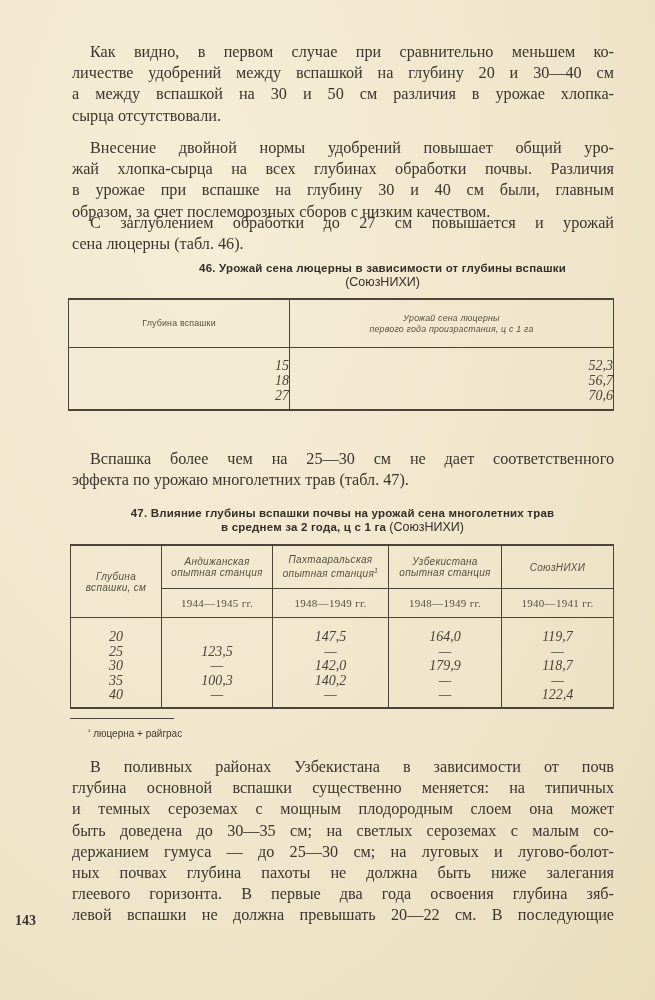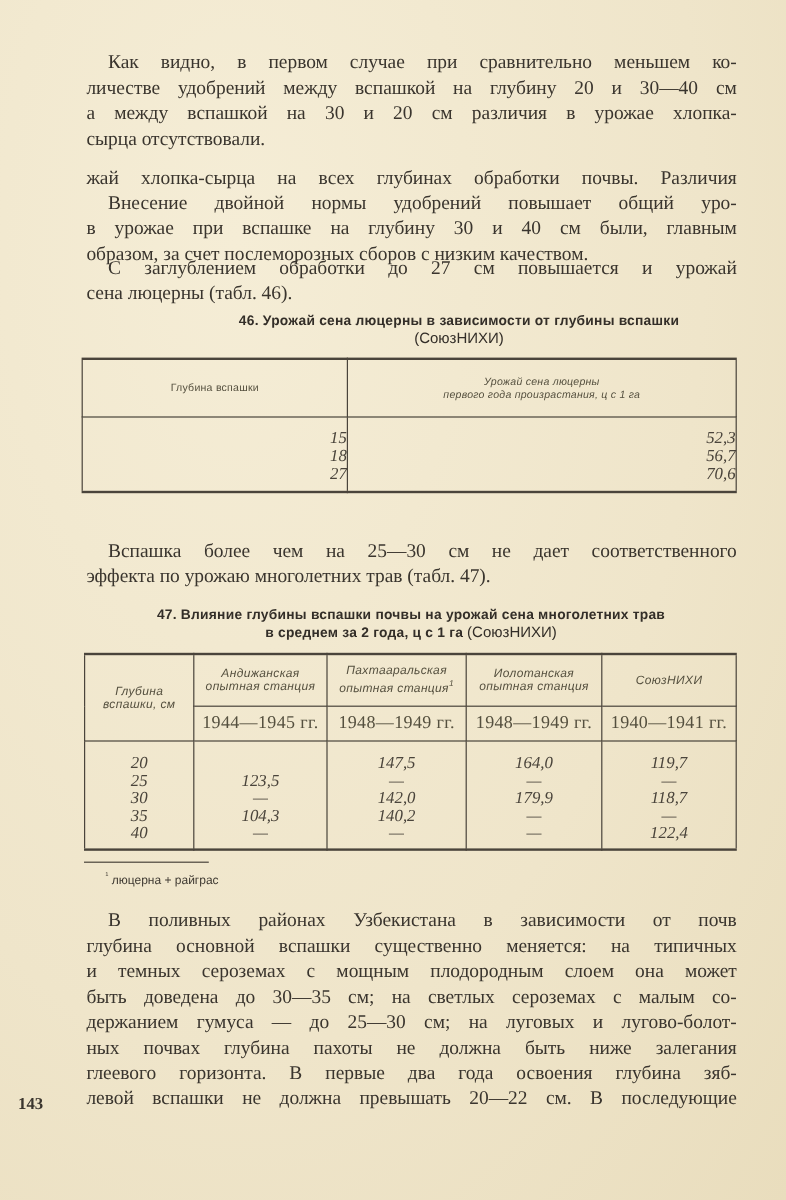--- a/index.html
+++ b/index.html
@@ -36,44 +36,44 @@
     letter-spacing: 0.2px; color: #55503f;
   }
   .t46 td { font-size: 14px; line-height: 15px; text-align: right; padding: 10px 0 6px 0; vertical-align: top; }
   .t47 { left: 55px; top: 544px; width: 544px; border-top: 2px solid #4a443b; border-bottom: 2px solid #4a443b; }
   .t47 th, .t47 td { border-left: 1.2px solid #4a443b; border-right: 1.2px solid #4a443b; }
   .t47 th {
     font-family: "Liberation Sans", "DejaVu Sans", sans-serif; font-weight: normal;
     font-size: 10px; line-height: 11px; color: #55503f; letter-spacing: 0.3px;
   }
   .t47 th.st { height: 40px; border-bottom: 1px solid #4a443b; }
-  .t47 th.yr { height: 26px; font-family: "Liberation Serif", "DejaVu Serif", serif; font-size: 15px; border-bottom: 1.5px solid #4a443b; margin-left: 12px; }
+  .t47 th.yr { height: 26px; font-family: "Liberation Serif", "DejaVu Serif", serif; font-size: 11px; border-bottom: 1.5px solid #4a443b; margin-left: 12px; }
   .t47 th.depth { border-bottom: 1.5px solid #4a443b; }
   .t47 td { font-size: 14px; line-height: 14.5px; text-align: center; padding: 12px 0 4px 0; vertical-align: top; }
   .cell-line { display: block; font-style: italic; }
   .sup { font-size: 7px; vertical-align: super; }
   .fn-rule { position: absolute; left: 55px; top: 718px; width: 104px; border-top: 1.2px solid #4a443b; }
   .footnote { position: absolute; left: 73px; top: 727px; font-family: "Liberation Sans", "DejaVu Sans", sans-serif; font-size: 10px; color: #3f3a32; margin: 0; }
   .page-number { position: absolute; left: 0; width: 655px; top: 913px; text-align: left; font-size: 14px; margin: 0; font-weight: bold; }
 </style>
 </head>
 <body>
 
 <div class="page">
 
   <div class="para" style="top:42px;">
     <span class="line indent">Как видно, в первом случае при сравнительно меньшем ко-</span>
     <span class="line">личестве удобрений между вспашкой на глубину 20 и 30—40 см</span>
-    <span class="line">а между вспашкой на 30 и 20 см различия в урожае хлопка-</span>
+    <span class="line">а между вспашкой на 30 и 50 см различия в урожае хлопка-</span>
     <span class="line last">сырца отсутствовали.</span>
   </div>
 
   <div class="para" style="top:138px;">
+    <span class="line indent">Внесение двойной нормы удобрений повышает общий уро-</span>
     <span class="line">жай хлопка-сырца на всех глубинах обработки почвы. Различия</span>
-    <span class="line indent">Внесение двойной нормы удобрений повышает общий уро-</span>
     <span class="line">в урожае при вспашке на глубину 30 и 40 см были, главным</span>
     <span class="line last">образом, за счет послеморозных сборов с низким качеством.</span>
   </div>
 
   <div class="para" style="top:213px;">
     <span class="line indent">С заглублением обработки до 27 см повышается и урожай</span>
     <span class="line last">сена люцерны (табл. 46).</span>
   </div>
 
   <div class="caption" style="top:261px;padding-left:40px;">
@@ -127,21 +127,21 @@
       </th>
       <th class="st" style="width:108px;">
         <span class="cell-line">Андижанская</span>
         <span class="cell-line">опытная станция</span>
       </th>
       <th class="st" style="width:113px;">
         <span class="cell-line">Пахтааральская</span>
         <span class="cell-line"><span>опытная станция</span><span class="sup">1</span></span>
       </th>
       <th class="st" style="width:110px;">
-        <span class="cell-line">Иолотанская</span>
+        <span class="cell-line">Узбекистана</span>
         <span class="cell-line">опытная станция</span>
       </th>
       <th class="st">
         <span class="cell-line">СоюзНИХИ</span>
       </th>
     </tr>
     <tr>
       <th class="yr">1944—1945 гг.</th>
       <th class="yr">1948—1949 гг.</th>
       <th class="yr">1948—1949 гг.</th>
@@ -152,21 +152,21 @@
         <span class="cell-line">20</span>
         <span class="cell-line">25</span>
         <span class="cell-line">30</span>
         <span class="cell-line">35</span>
         <span class="cell-line">40</span>
       </td>
       <td>
         <span class="cell-line" style="min-height:14.5px;"></span>
         <span class="cell-line">123,5</span>
         <span class="cell-line">—</span>
-        <span class="cell-line">104,3</span>
+        <span class="cell-line">100,3</span>
         <span class="cell-line">—</span>
       </td>
       <td>
         <span class="cell-line">147,5</span>
         <span class="cell-line">—</span>
         <span class="cell-line">142,0</span>
         <span class="cell-line">140,2</span>
         <span class="cell-line">—</span>
       </td>
       <td>

